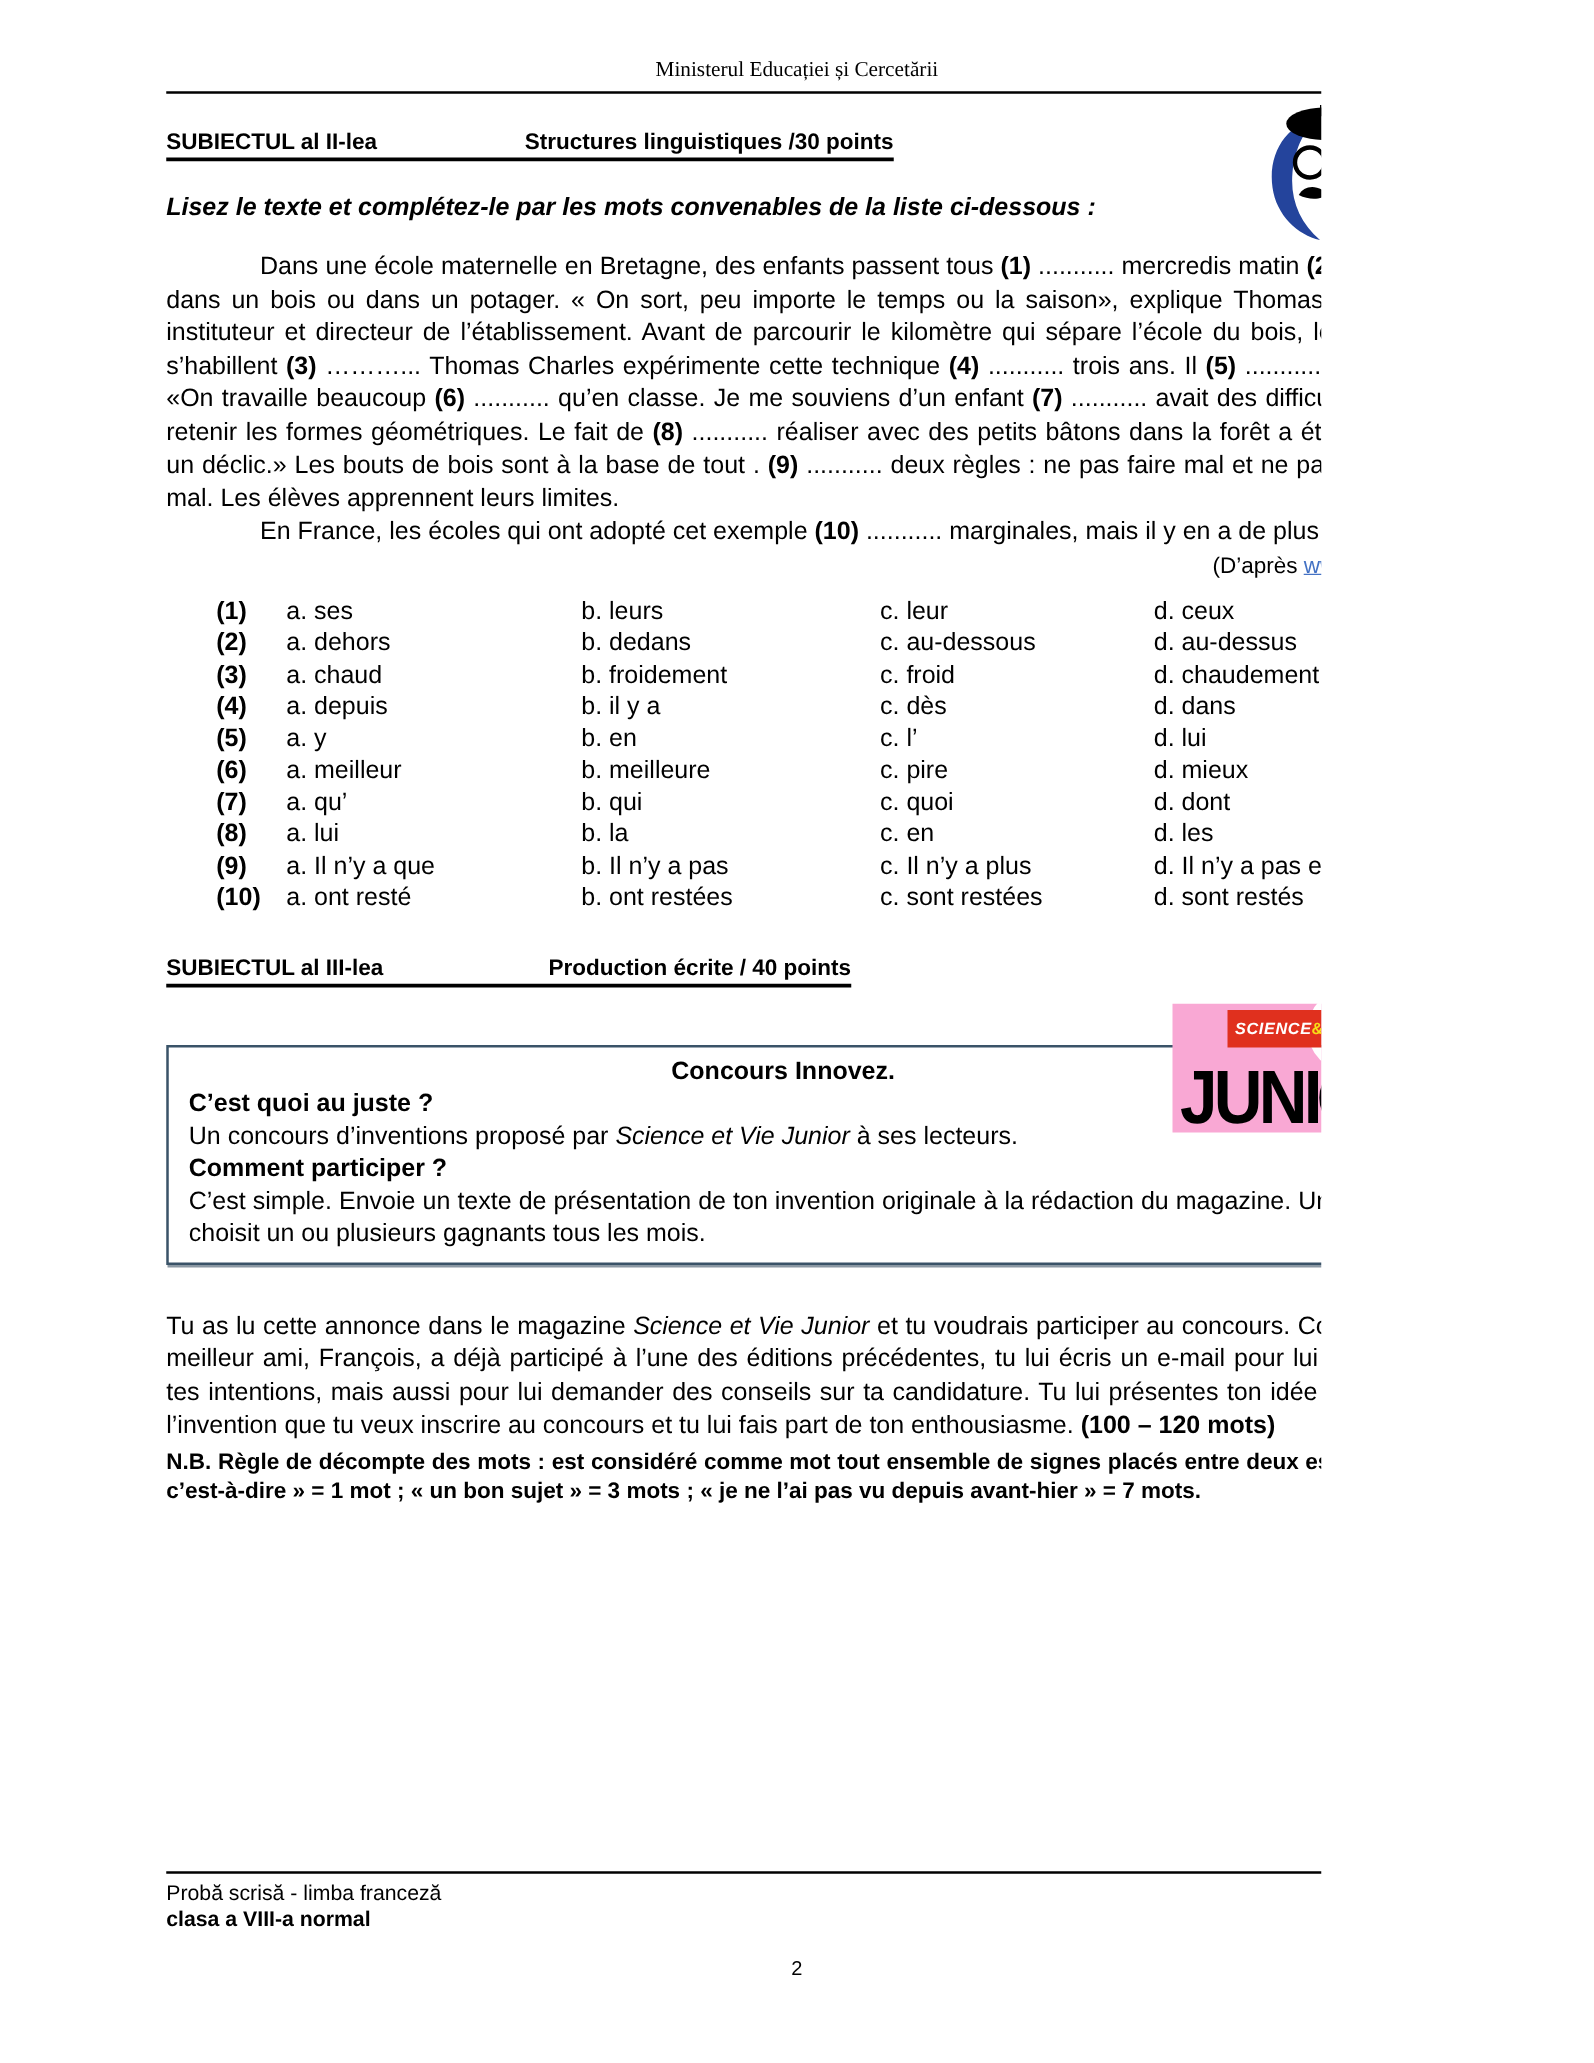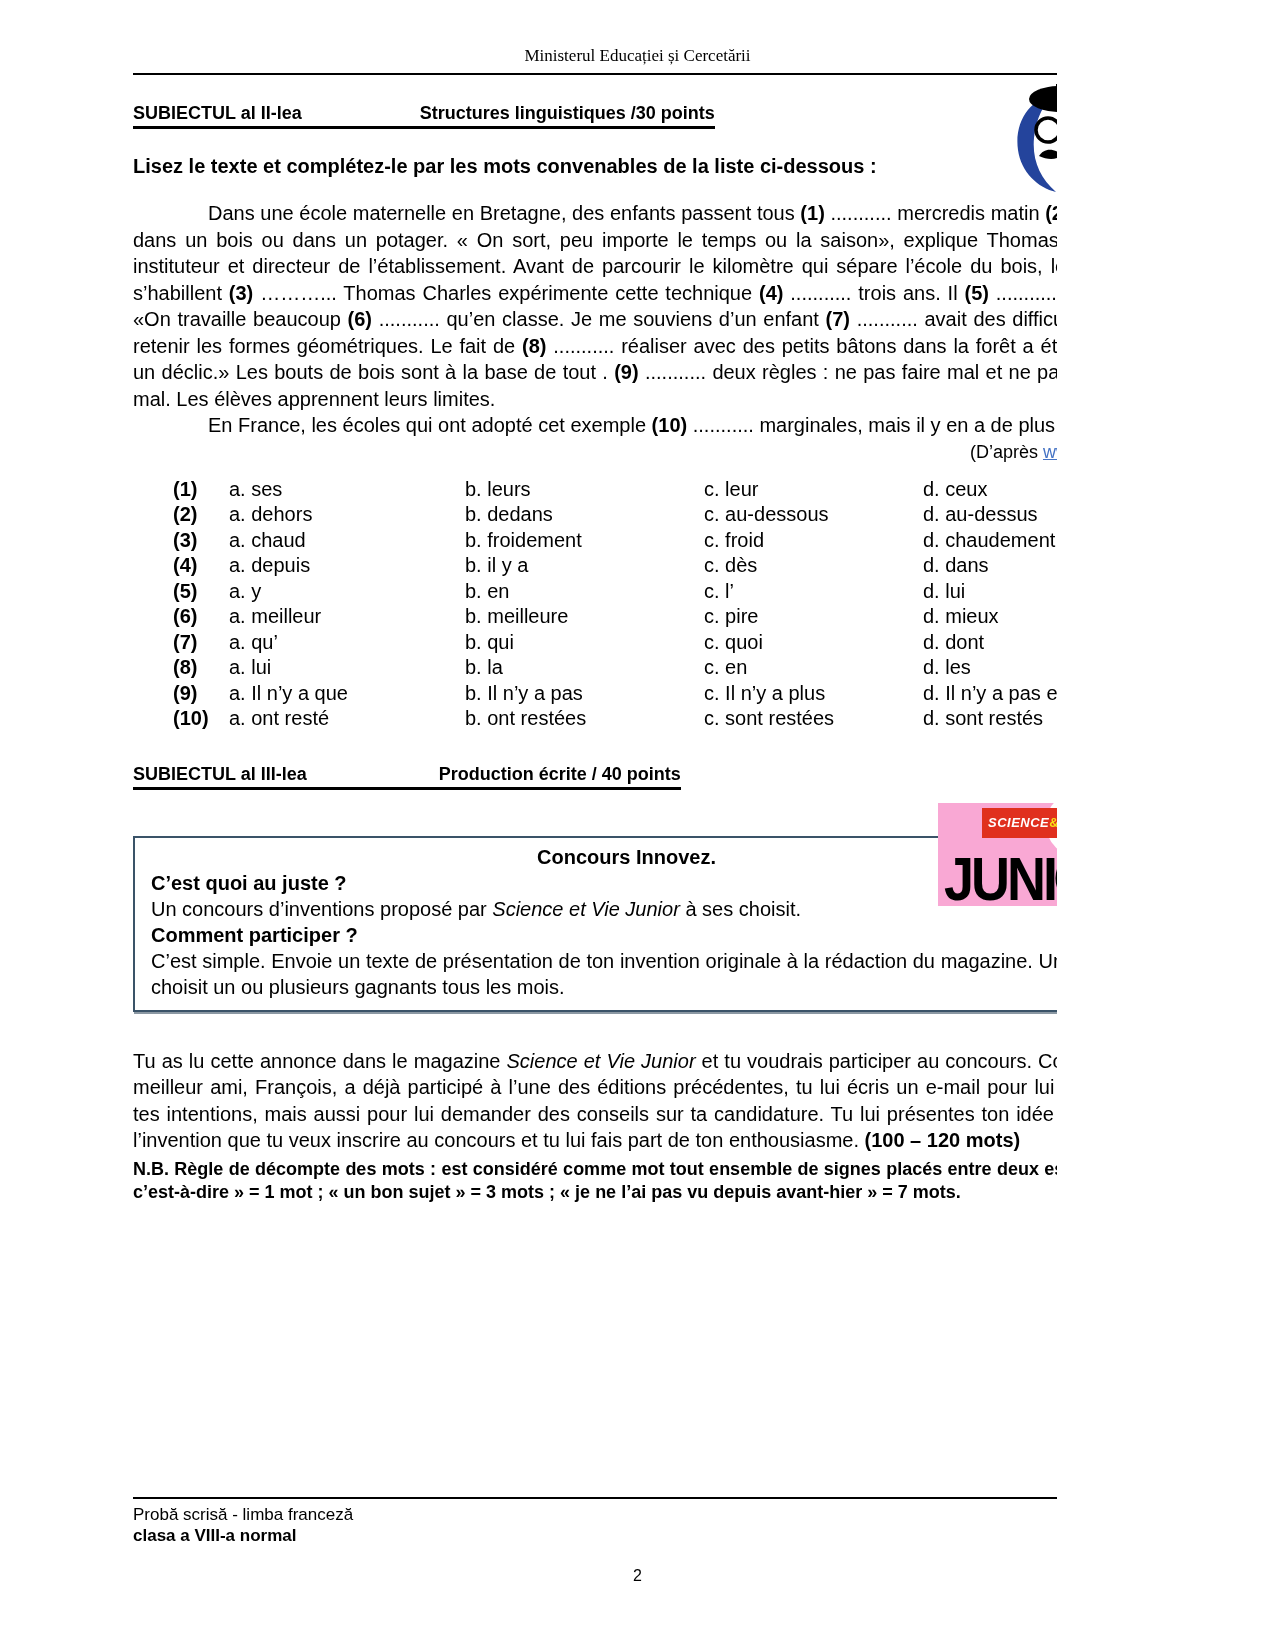--- a/index.html
+++ b/index.html
@@ -7,21 +7,21 @@
         font-family:"Liberation Sans",sans-serif;color:#000;overflow:hidden;}
   .content{position:absolute;left:133px;top:0;width:1009px;}
   .ministry{margin-top:46px;text-align:center;font-family:"Liberation Serif",serif;font-size:17px;}
   .header-rule{border-bottom:2px solid #000;margin-top:7px;}
   .fr-logo{position:absolute;left:1003px;top:78px;width:112px;height:120px;}
   .title-row{margin-top:28px;font-size:18px;font-weight:bold;}
   .title-u{display:inline-block;border-bottom:3px solid #000;padding-bottom:2px;}
   .title-gap{display:inline-block;}
   .g2{width:118px;}
   .g3{width:132px;}
-  .instruction{margin-top:26px;font-size:20px;font-weight:bold;}
+  .instruction{margin-top:26px;font-size:20px;font-weight:bold;font-style:italic;}
   .body-text{margin:0;font-size:20px;line-height:26.5px;text-align:justify;}
   .p1{margin-top:22px;}
   .indent{text-indent:75px;}
   .source{margin-top:3px;text-align:right;font-size:18px;}
   .link{color:#4472C4;text-decoration:underline;cursor:pointer;}
   .options{margin-top:14px;margin-left:40px;font-size:20px;}
   .opt-row{display:grid;grid-template-columns:56px 236px 239px 219px auto;line-height:25.5px;}
   .opt-num{font-weight:bold;}
   .title3{margin-top:32px;}
   .box{position:relative;margin-top:46px;margin-right:22px;border:2px solid #3A5368;
@@ -168,21 +168,21 @@
                 <circle cx="24" cy="24" r="20" fill="#fff" stroke="#000" stroke-width="5"></circle>
                 <path fill="#000" d="M13 11 C19 6 30 7 35 12 C31 15 26 13 24 17 C20 20 15 17 13 11 Z"></path>
                 <path fill="#000" d="M9 22 C14 20 20 22 22 26 C24 30 20 34 16 37 C12 33 8 28 9 22 Z"></path>
                 <path fill="#000" d="M29 20 C34 18 39 22 40 27 C39 32 34 36 30 38 C27 33 27 24 29 20 Z"></path>
               </svg></span>
             <span>R</span>
           </div>
       </div>
       <div class="box-title"><span style="font-weight: bold;">Concours </span><span style="font-weight: bold; ">Innovez.</span></div>
       <div class="box-q">C’est quoi au juste ?</div>
-      <div class="box-a"><span>Un concours d’inventions proposé par </span><span style="font-style: italic;">Science et Vie Junior</span><span> à ses choisit.</span></div>
+      <div class="box-a"><span>Un concours d’inventions proposé par </span><span style="font-style: italic;">Science et Vie Junior</span><span> à ses lecteurs.</span></div>
       <div class="box-q">Comment participer ?</div>
       <div class="box-a just">C’est simple. Envoie un texte de présentation de ton invention originale à la rédaction du magazine. Un jury choisit un ou plusieurs gagnants tous les mois.</div>
     </div>
 
     <p class="body-text task"><span>Tu as lu cette annonce dans le magazine </span><span style="font-style: italic;">Science et Vie Junior</span><span> et tu voudrais participer au concours. Comme ton meilleur ami, François, a déjà participé à l’une des éditions précédentes, tu lui écris un e-mail pour lui parler de tes intentions, mais aussi pour lui demander des conseils sur ta candidature. Tu lui présentes ton idée originale, l’invention que tu veux inscrire au concours et tu lui fais part de ton enthousiasme. </span><span style="font-weight: bold;">(100 – 120 mots)</span></p>
     <p class="nb">N.B. Règle de décompte des mots : est considéré comme mot tout ensemble de signes placés entre deux espaces : « c’est-à-dire » = 1 mot ; « un bon sujet » = 3 mots ; « je ne l’ai pas vu depuis avant-hier » = 7 mots.</p>
   </div>
 
   <div class="footer">
     <div>Probă scrisă - limba franceză</div>

